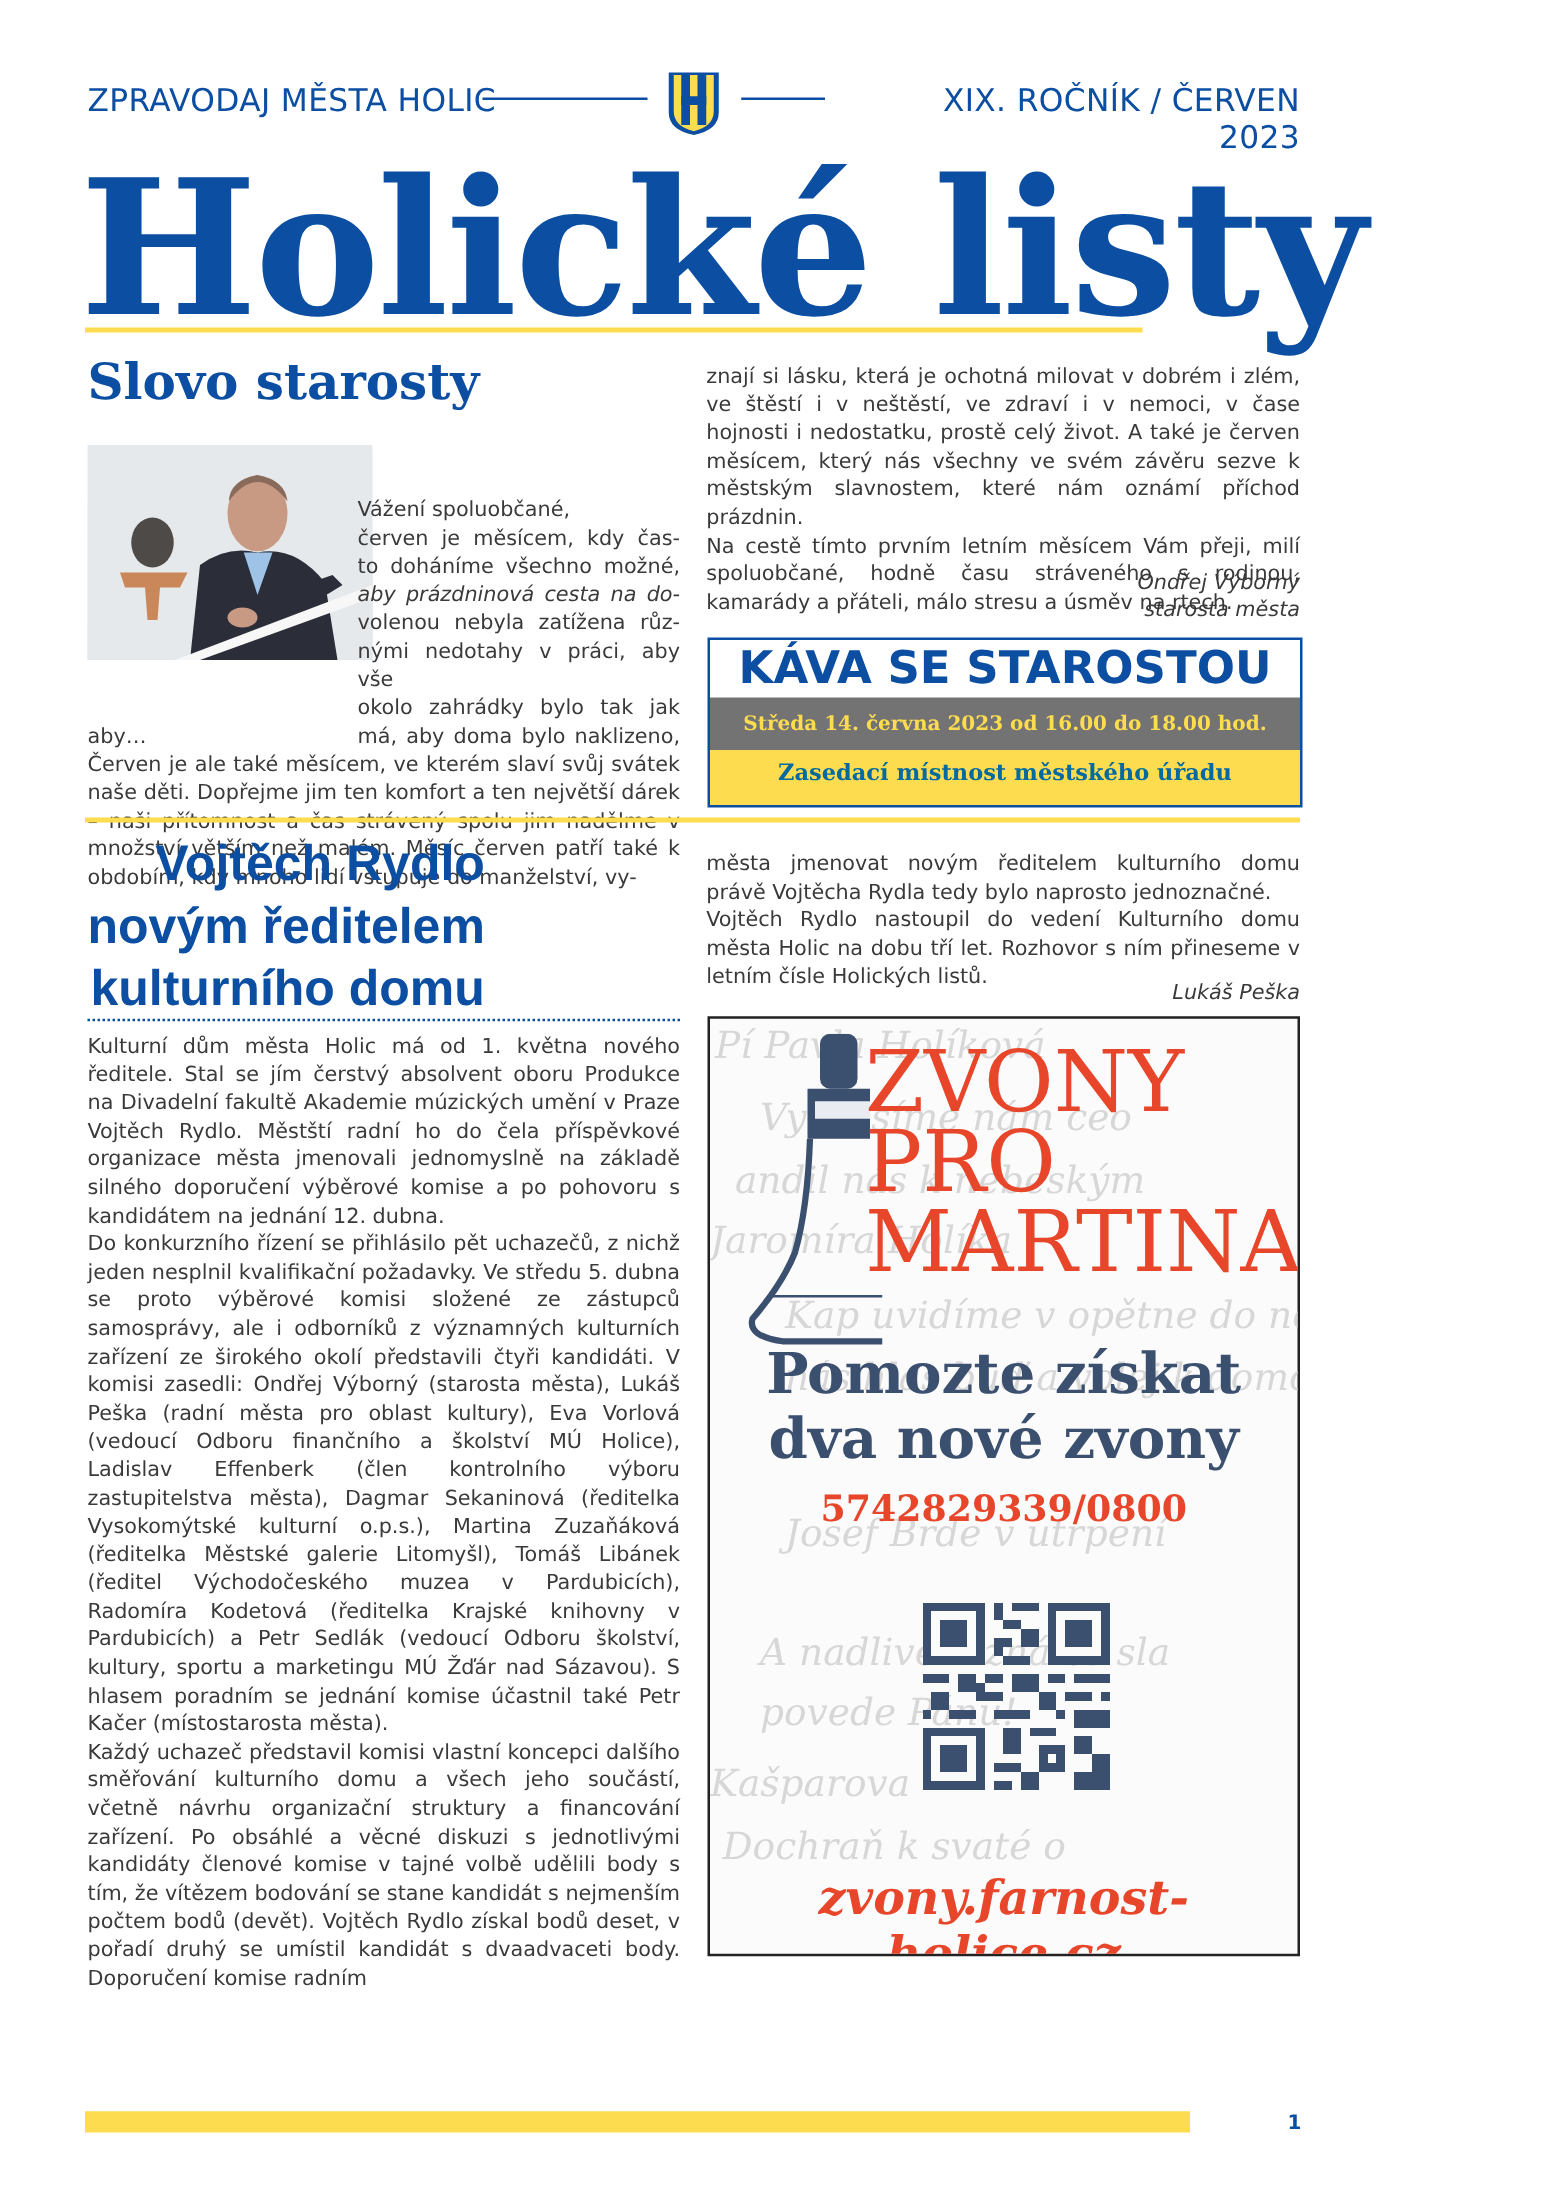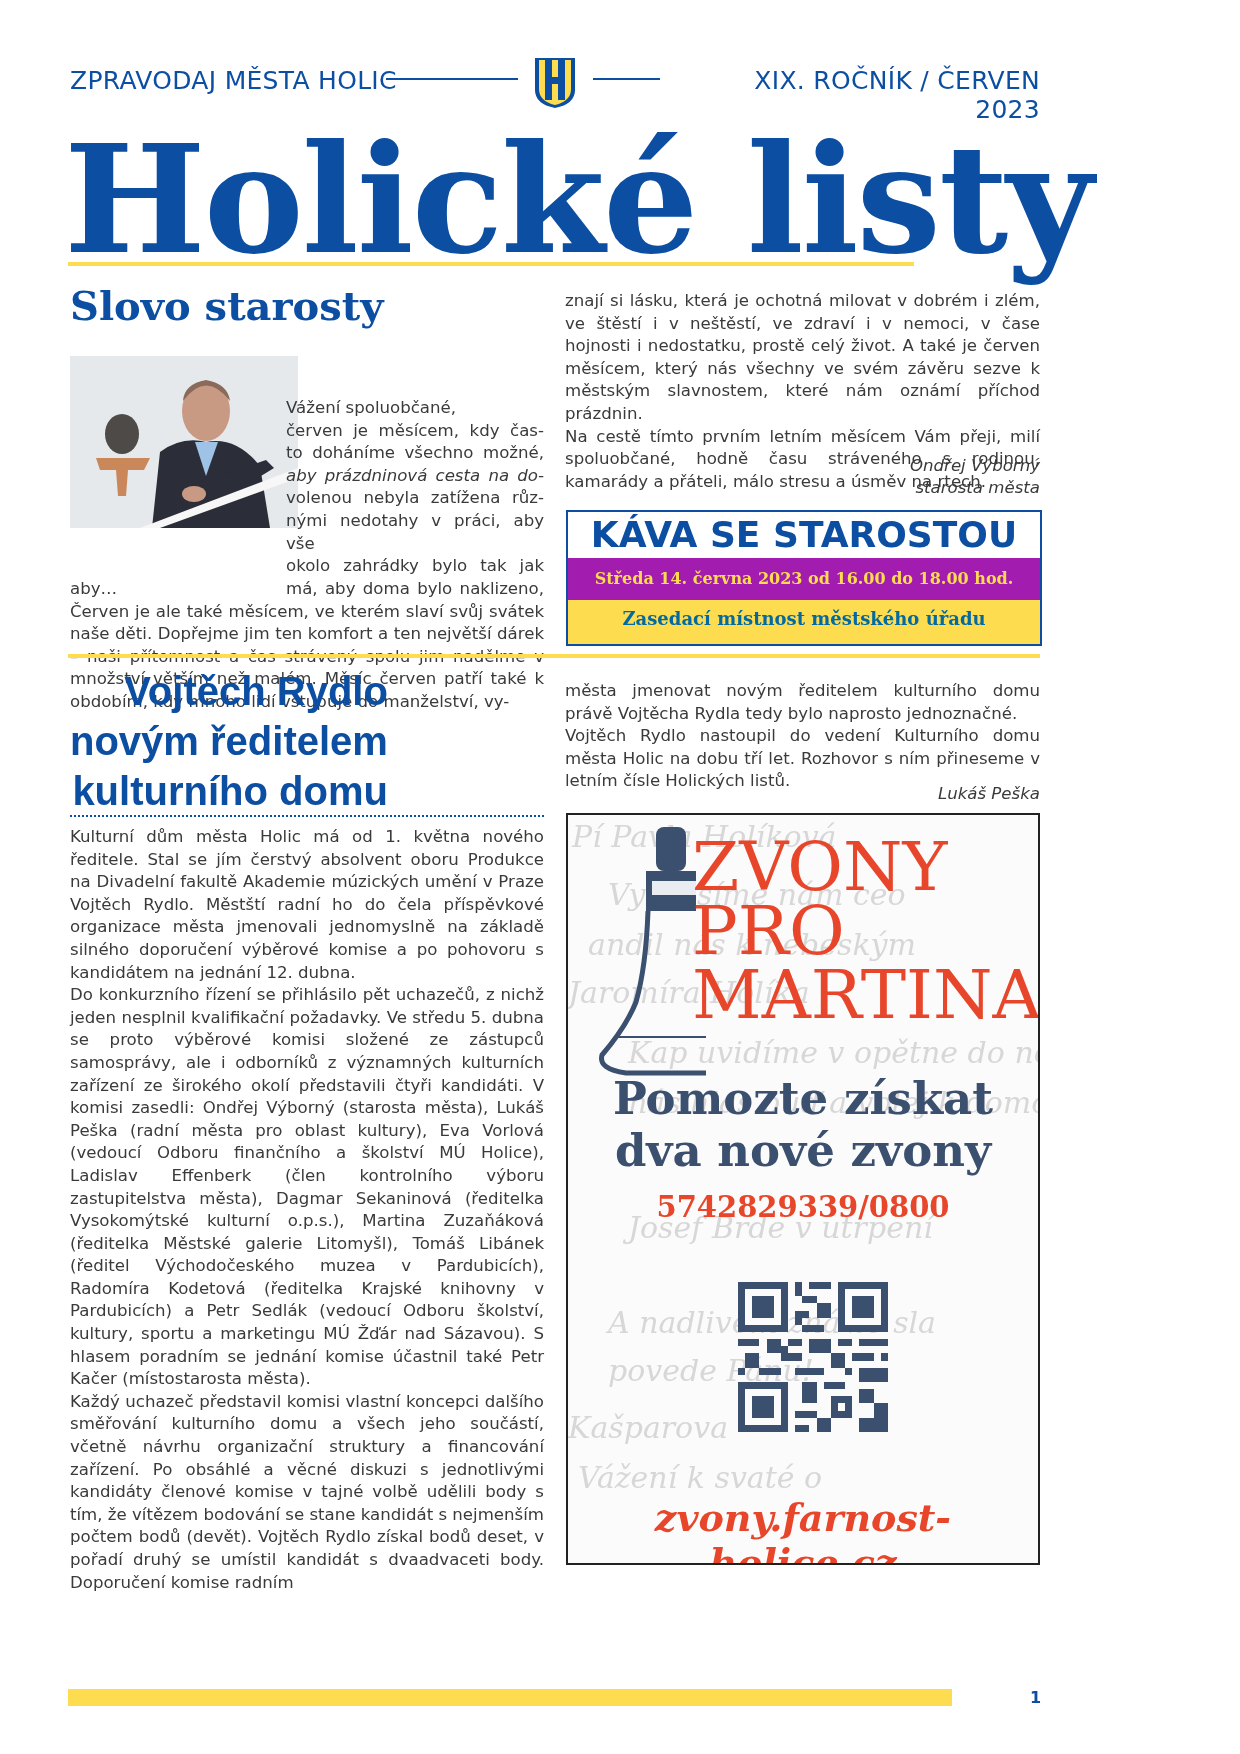--- a/index.html
+++ b/index.html
@@ -25,21 +25,21 @@
           color: #3a3a3a; hyphens: manual; }
   .para p { margin: 0; }
   .sign { font-family: "DejaVu Sans", sans-serif; font-style: italic; font-size: 16.6px; line-height: 22.6px; text-align: right; color: #3a3a3a; }
 
   
   .photo { width: 228px; height: 172px; background: linear-gradient(160deg, #eceff1 0%, #dfe3e6 60%, #cfd4d8 100%); overflow: hidden; }
 
   
   .kava { border: 2px solid #0b4ea2; width: 530px; }
   .kava-title { font-family: "DejaVu Sans", sans-serif; font-weight: bold; color: #0b4ea2; font-size: 36px; text-align: center; height: 46px; line-height: 46px; }
-  .kava-date { background: #a21caf; color: #fddd4f; font-family: "DejaVu Serif", serif; font-weight: bold; font-size: 16px; text-align: center; height: 42px; line-height: 42px; }
+  .kava-date { background: #737373; color: #fddd4f; font-family: "DejaVu Serif", serif; font-weight: bold; font-size: 16px; text-align: center; height: 42px; line-height: 42px; }
   .kava-place { background: #fddd4f; color: #0369a1; font-family: "DejaVu Serif", serif; font-weight: bold; font-size: 18px; text-align: center; height: 44px; line-height: 38px; }
 
   
   .ad { border: 2px solid #222; width: 470px; height: 748px; background: #fbfbfb; overflow: hidden; }
   .ad-script { font-family: "DejaVu Serif", serif; font-style: italic; color: #d7d7d7; font-size: 30px; white-space: nowrap; }
   .ad-red { font-family: "DejaVu Serif", serif; color: #e8462a; }
   .ad-blue { font-family: "DejaVu Serif", serif; font-weight: bold; color: #3b4f6e; }
 
   .page-num { font-family: "DejaVu Sans", sans-serif; font-weight: bold; color: #0b4ea2; font-size: 16px; }
 </style>
@@ -137,21 +137,21 @@
     <div class="abs ad-script" style="left:4px; top:4px;">Pí Pavla Holíková</div>
     <div class="abs ad-script" style="left:40px; top:62px;">Vyprosíme nám ceo</div>
     <div class="abs ad-script" style="left:20px; top:112px;">andil   nás k nebeským</div>
     <div class="abs ad-script" style="left:0px; top:160px;">Jaromíra Holíka</div>
     <div class="abs ad-script" style="left:60px; top:220px;">Kap   uvidíme v opětne do nov</div>
     <div class="abs ad-script" style="left:60px; top:270px;">nás hlas buď a volej k domovu</div>
     <div class="abs ad-script" style="left:60px; top:395px;">Josef Brde v utrpení</div>
     <div class="abs ad-script" style="left:40px; top:490px;">A nadlivém zná že sla</div>
     <div class="abs ad-script" style="left:40px; top:538px;">povede   Pánu!</div>
     <div class="abs ad-script" style="left:0px; top:595px;">Kašparova</div>
-    <div class="abs ad-script" style="left:10px; top:645px;">Vážení   k svaté o</div>
+    <div class="abs ad-script" style="left:10px; top:645px;">Dochraň   k svaté o</div>
 
     <div class="abs" style="left:28px; top:12px;">
       <svg width="110" height="250" viewBox="0 0 110 250">
         <rect x="60" y="0" width="30" height="44" rx="8" fill="#3b4f6e"></rect>
         <rect x="50" y="44" width="50" height="40" fill="#3b4f6e"></rect>
         <rect x="56" y="54" width="44" height="14" fill="#e9edf2"></rect>
         <path d="M52 84 Q50 140 40 175 Q30 200 6 228 Q2 242 30 246 L110 246" stroke="#3b4f6e" stroke-width="5" fill="none"></path>
         <path d="M20 210 L110 210" stroke="#3b4f6e" stroke-width="2" fill="none"></path>
       </svg>
     </div>

